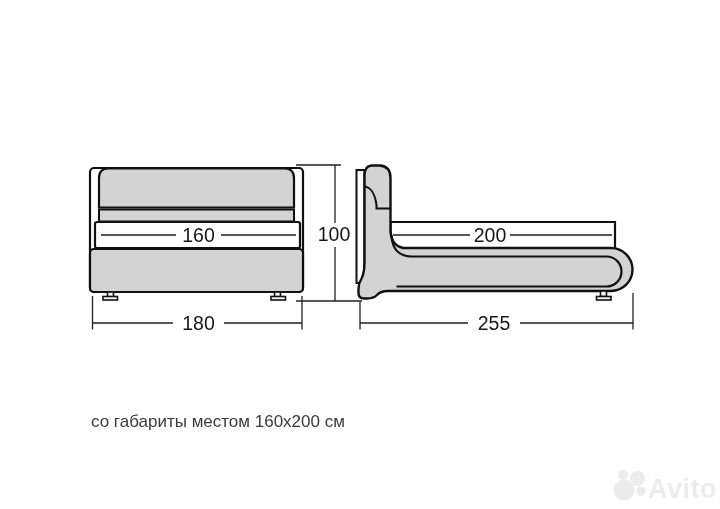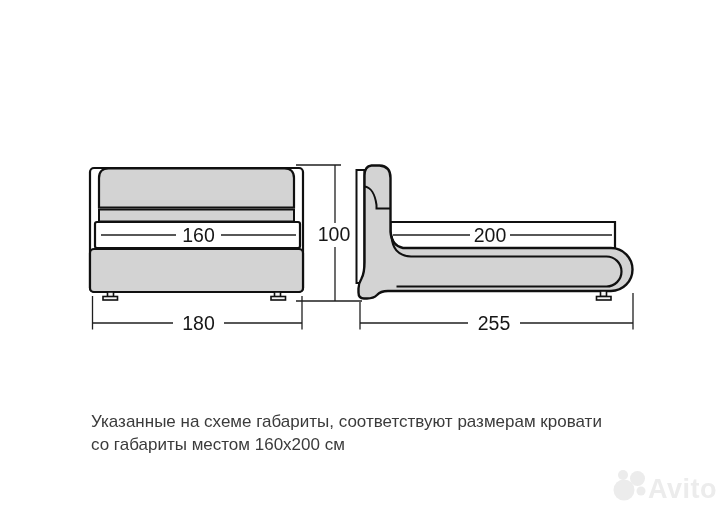--- a/index.html
+++ b/index.html
@@ -95,21 +95,20 @@
     <g>
       <line x1="360" y1="302" x2="360" y2="329.5" class="dim"></line>
       <line x1="633" y1="293" x2="633" y2="329.5" class="dim"></line>
       <line x1="360" y1="323" x2="468" y2="323" class="dim"></line>
       <line x1="520" y1="323" x2="633" y2="323" class="dim"></line>
       <text x="494" y="329.5" class="dim-text">255</text>
     </g>
   </svg>
 
   <div class="caption">
-    <div>Указанные на схеме габариты, соответствуют размерам кровати</div>
     <div>со габариты местом 160x200 см</div>
   </div>
 
   <svg class="watermark" width="108" height="38" viewBox="0 0 108 38">
     <g>
       <circle cx="15" cy="22" r="10.5" fill="#ececec"></circle>
       <circle cx="28.5" cy="10.5" r="7.5" fill="#ececec"></circle>
       <circle cx="14" cy="7" r="5" fill="#ececec"></circle>
       <circle cx="32" cy="23" r="4.5" fill="#ececec"></circle>
     </g>

